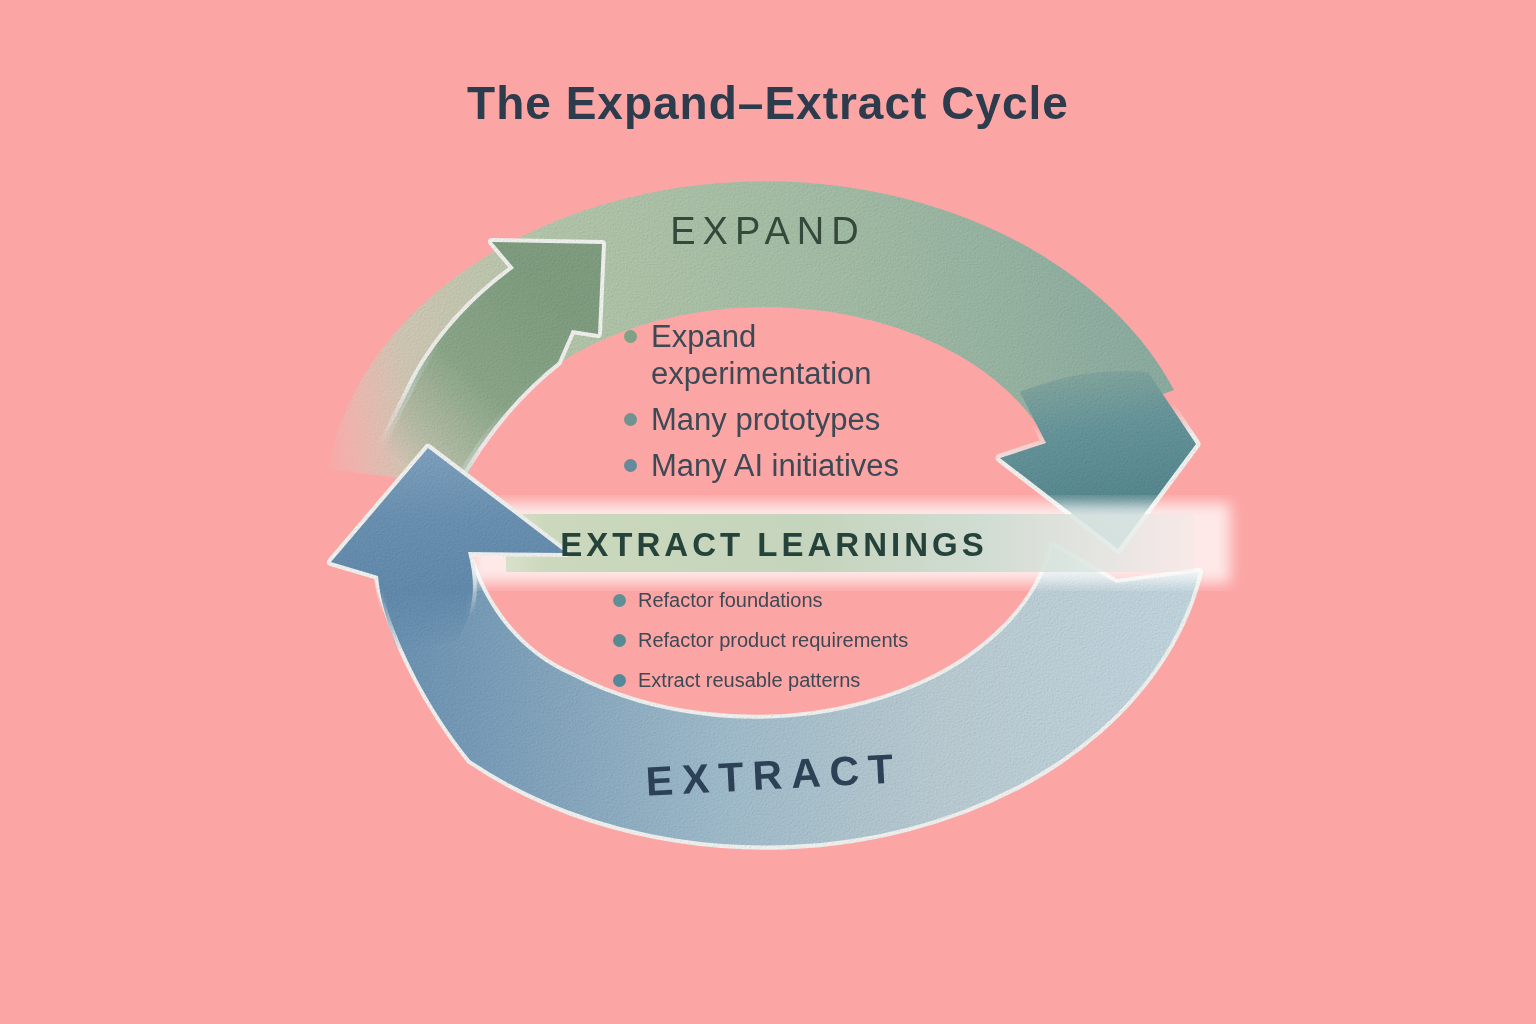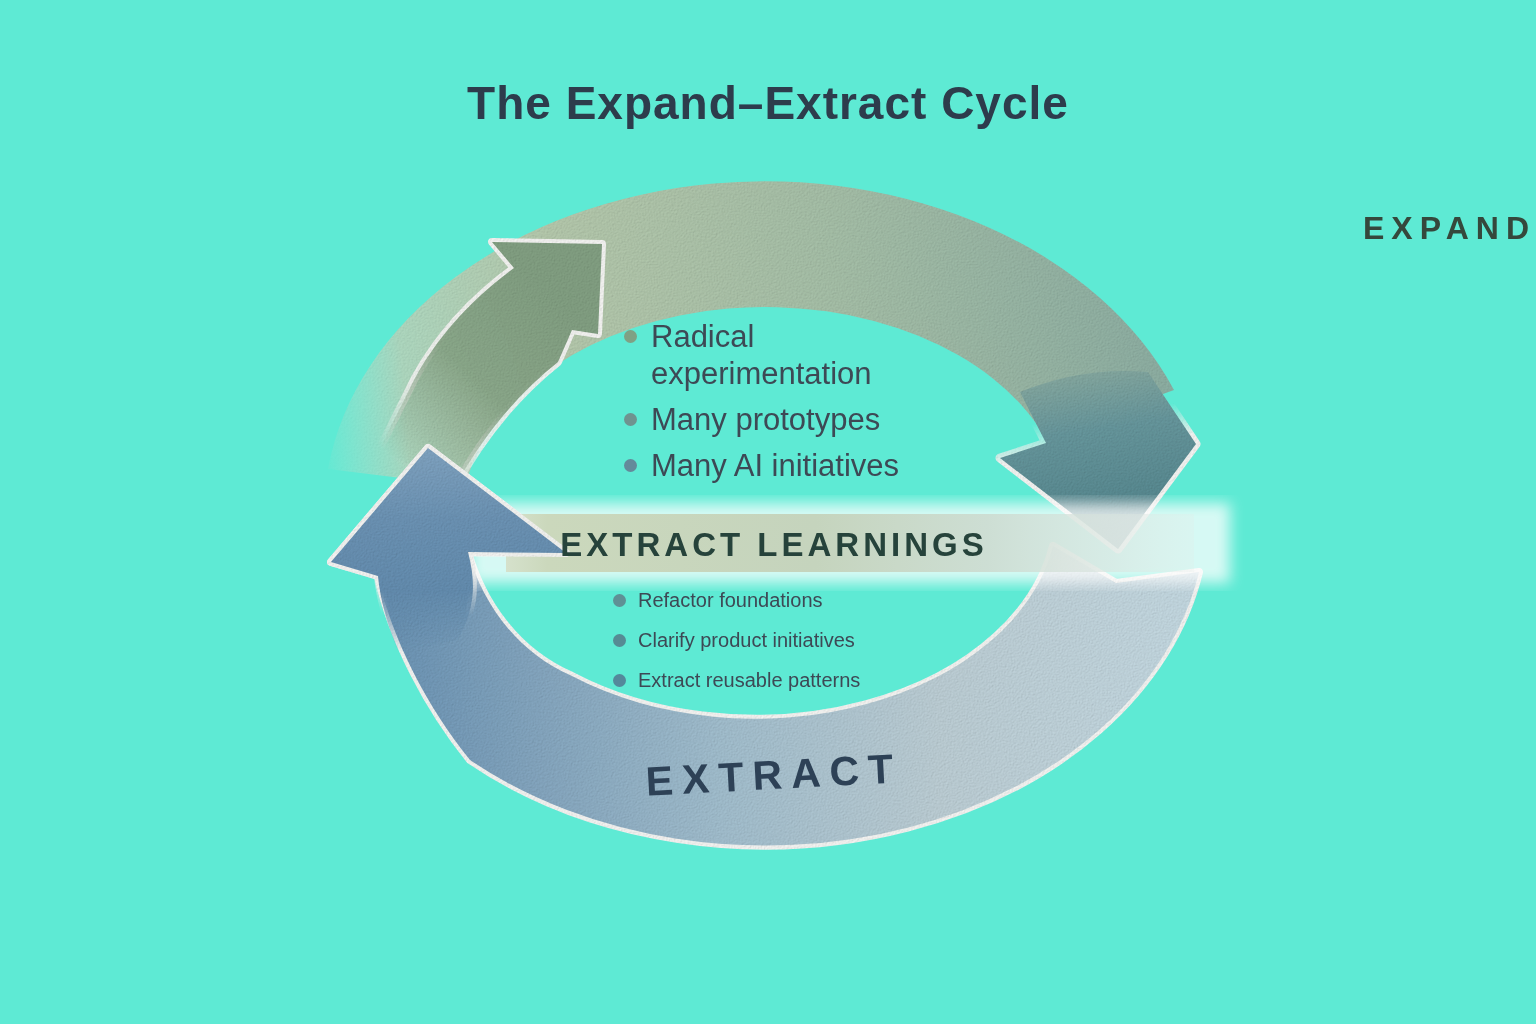--- a/index.html
+++ b/index.html
@@ -1,29 +1,29 @@
 <!DOCTYPE html>
 <html><head>
 <meta charset="utf-8">
 <style>
   html,body{margin:0;padding:0;background:#e9e9e7;}
   #stage{
     position:relative;width:1536px;height:1024px;overflow:hidden;
-    background:#5eead4;
+    background:#fca5a5;
     font-family:"Liberation Sans", sans-serif;
   }
   #diagram-svg{position:absolute;left:0;top:0;}
   .abs{position:absolute;}
   #page-title{
     left:0;right:0;top:76px;text-align:center;
     font-size:46px;font-weight:600;letter-spacing:1px;color:#2d3c4c;
   }
   #expand-label{
-    left:0;right:0;top:210px;text-align:right;
-    font-size:32px;font-weight:700;letter-spacing:7px;color:#35483c;
+    left:0;right:0;top:210px;text-align:center;
+    font-size:38px;font-weight:400;letter-spacing:7px;color:#35483c;
   }
   #banner-label{
     left:0;right:0;top:526px;text-align:center;transform:translateX(6px);
     font-size:33px;font-weight:700;letter-spacing:4px;color:#26433b;
   }
   #extract-label{
     left:0;right:0;top:752px;text-align:center;
     transform:translateX(6px) rotate(-3deg);
     font-size:41px;font-weight:700;letter-spacing:9px;color:#2d4156;
   }
@@ -147,42 +147,42 @@
     </g>
   </svg>
 
   <div class="abs" id="page-title">The Expand–Extract Cycle</div>
 
   <div class="abs" id="expand-label">EXPAND</div>
 
   <ul class="abs bullets" id="expand-bullets">
     <li>
       <span class="dot" style="background: rgb(127, 161, 132);"></span>
-      <span class="btxt">Radical experimentation</span>
+      <span class="btxt">Expand experimentation</span>
     </li>
     <li>
       <span class="dot" style="background: rgb(111, 147, 144);"></span>
       <span class="btxt">Many prototypes</span>
     </li>
     <li>
       <span class="dot" style="background: rgb(100, 138, 155);"></span>
       <span class="btxt">Many AI initiatives</span>
     </li>
   </ul>
 
   <div class="abs" id="banner-label">EXTRACT LEARNINGS</div>
 
   <ul class="abs bullets" id="extract-bullets">
     <li>
       <span class="dot" style="background: rgb(95, 144, 149);"></span>
       <span class="btxt">Refactor foundations</span>
     </li>
     <li>
       <span class="dot" style="background: rgb(86, 139, 148);"></span>
-      <span class="btxt">Clarify product initiatives</span>
+      <span class="btxt">Refactor product requirements</span>
     </li>
     <li>
       <span class="dot" style="background: rgb(84, 136, 155);"></span>
       <span class="btxt">Extract reusable patterns</span>
     </li>
   </ul>
 
   <div class="abs" id="extract-label">EXTRACT</div>
 
 </div>

